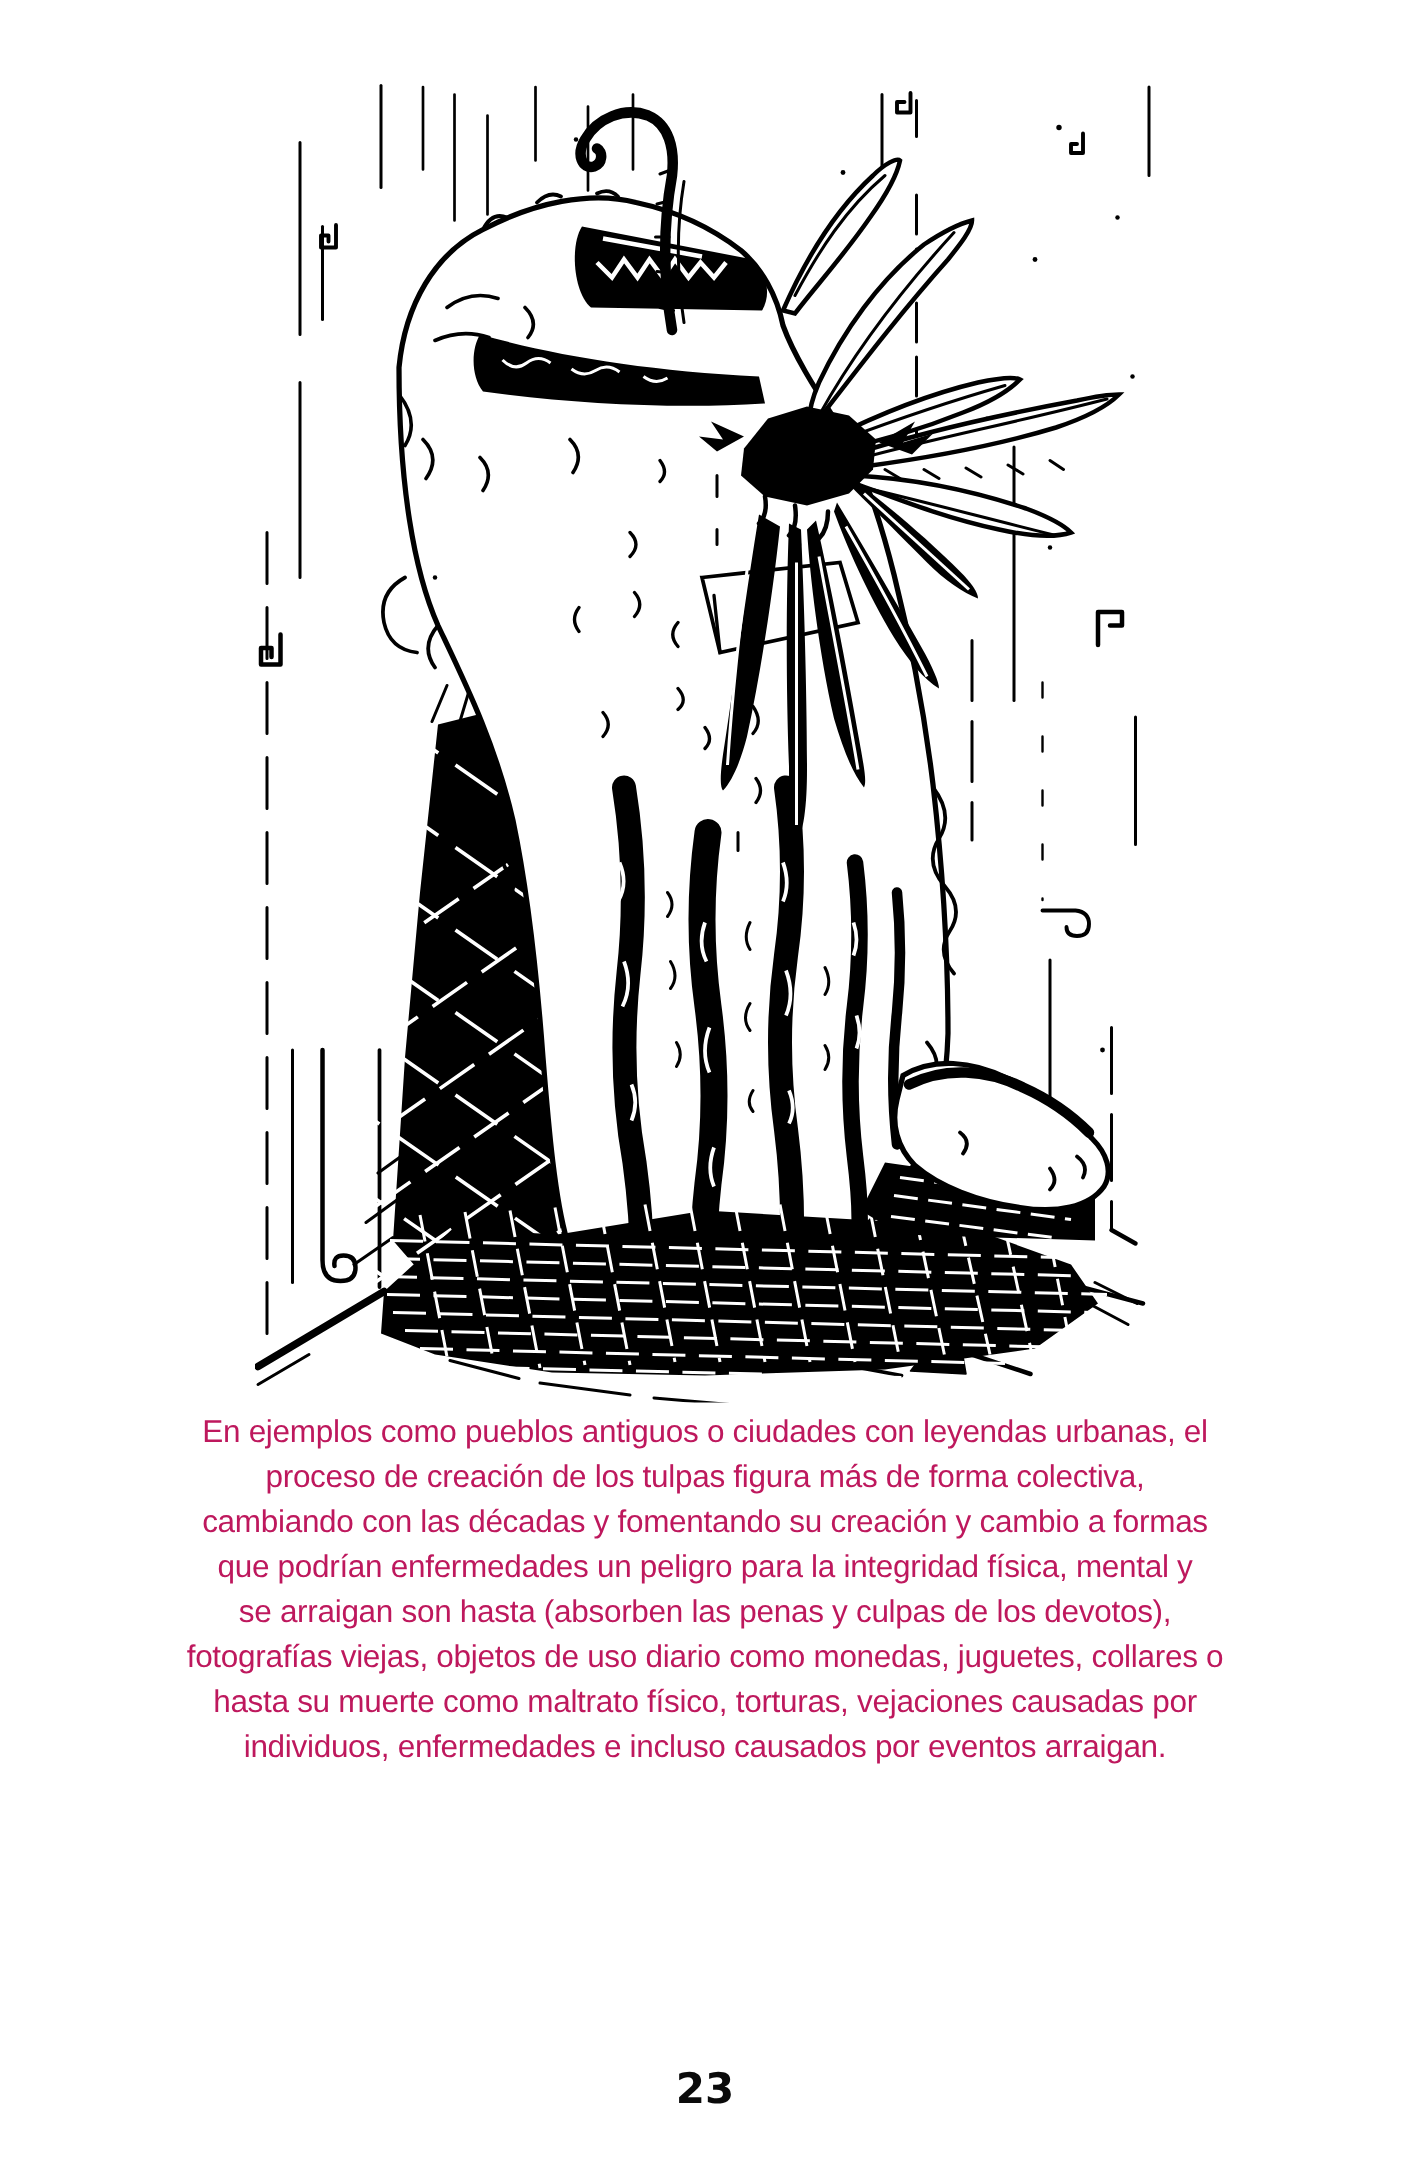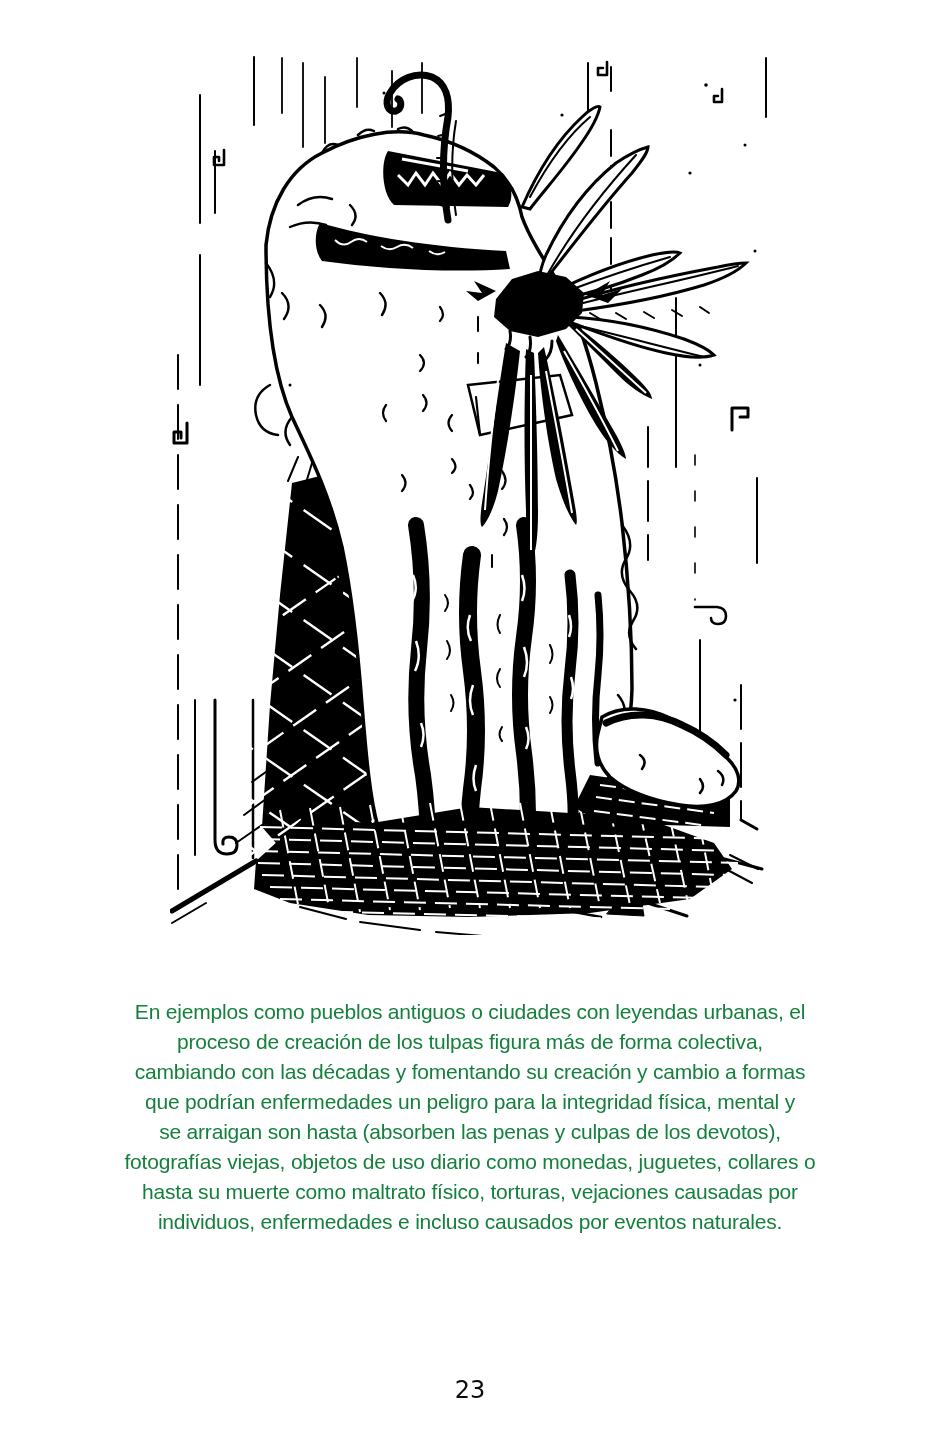--- a/index.html
+++ b/index.html
@@ -3,28 +3,28 @@
 <meta charset="utf-8">
 <style>
   html,body{margin:0;padding:0}
   body{
     width:940px;height:1453px;background:#ffffff;position:relative;
     font-family:"Liberation Sans",sans-serif;overflow:hidden;
   }
   figure.illustration{position:absolute;left:170px;top:55px;width:600px;height:880px;margin:0}
   figure.illustration svg{display:block;width:600px;height:880px}
   .ink{stroke:#000;fill:none;stroke-linecap:round;stroke-linejoin:round}
-  .body-text{position:absolute;left:90px;top:997px;width:760px;color:#15803d}
+  .body-text{position:absolute;left:90px;top:940px;width:760px;color:#be185d}
   .body-text .line{
     height:30px;line-height:30px;font-size:21px;letter-spacing:-0.2px;
     text-align:center;white-space:pre;
   }
   .page-number{
     position:absolute;left:0;top:1376px;width:940px;text-align:center;
-    font-family:"DejaVu Sans",sans-serif;font-weight:normal;font-size:24px;color:#0a0a0a;
+    font-family:"DejaVu Sans",sans-serif;font-weight:bold;font-size:28px;color:#0a0a0a;
   }
 </style>
 </head>
 <body>
 
 <figure class="illustration" aria-label="Ink drawing of a dripping, plant-headed creature standing in the corner of a plank-walled room with hatched shadows on the wall and tiled floor">
 <svg viewBox="0 0 600 880" xmlns="http://www.w3.org/2000/svg">
 
   <g class="ink" stroke-width="2">
     <path d="M84,2 V70"></path>
@@ -199,16 +199,16 @@
 </figure>
 
 <div class="body-text">
   <div class="line">En ejemplos como pueblos antiguos o ciudades con leyendas urbanas, el</div>
   <div class="line">proceso de creación de los tulpas figura más de forma colectiva,</div>
   <div class="line">cambiando con las décadas y fomentando su creación y cambio a formas</div>
   <div class="line">que podrían enfermedades un peligro para la integridad física, mental y</div>
   <div class="line">se arraigan son hasta (absorben las penas y culpas de los devotos),</div>
   <div class="line">fotografías viejas, objetos de uso diario como monedas, juguetes, collares o</div>
   <div class="line">hasta su muerte como maltrato físico, torturas, vejaciones causadas por</div>
-  <div class="line">individuos, enfermedades e incluso causados por eventos naturales.</div>
+  <div class="line">individuos, enfermedades e incluso causados por eventos arraigan.</div>
 </div>
 
 <div class="page-number">23</div>
 
 </body></html>

